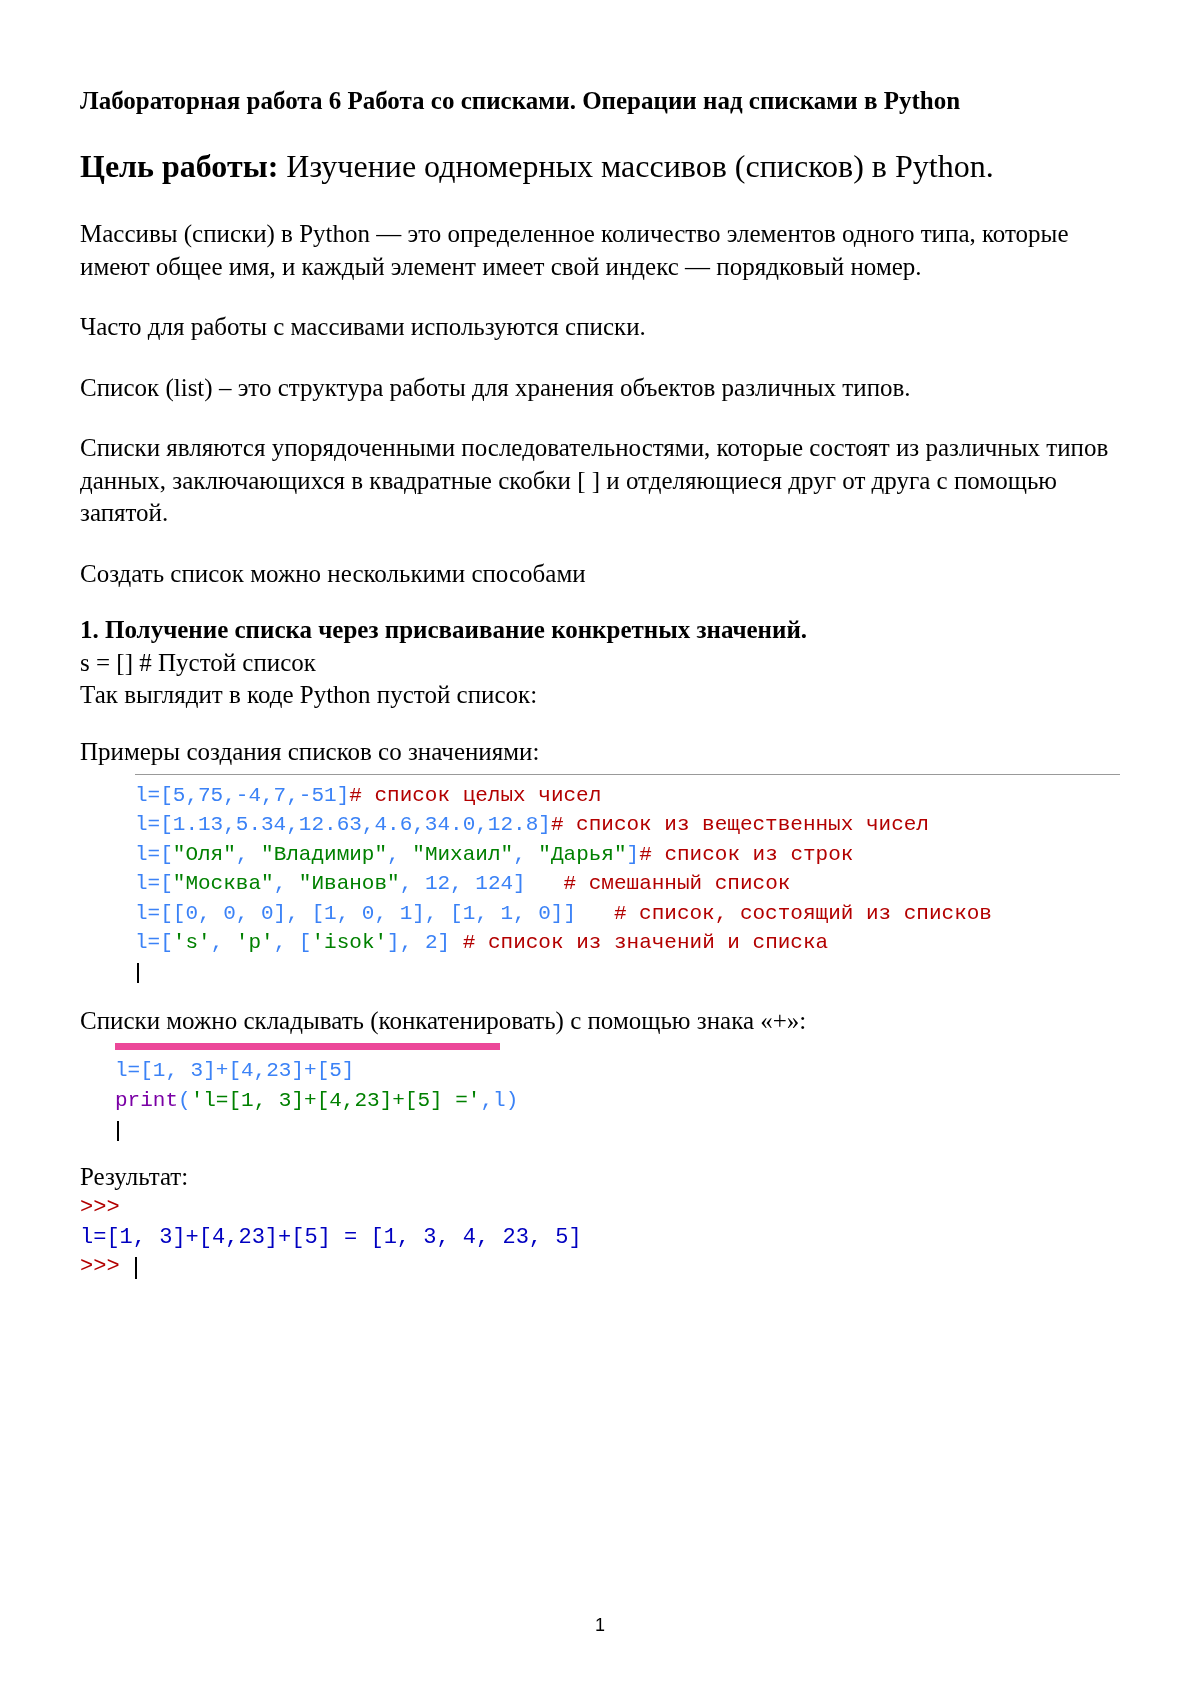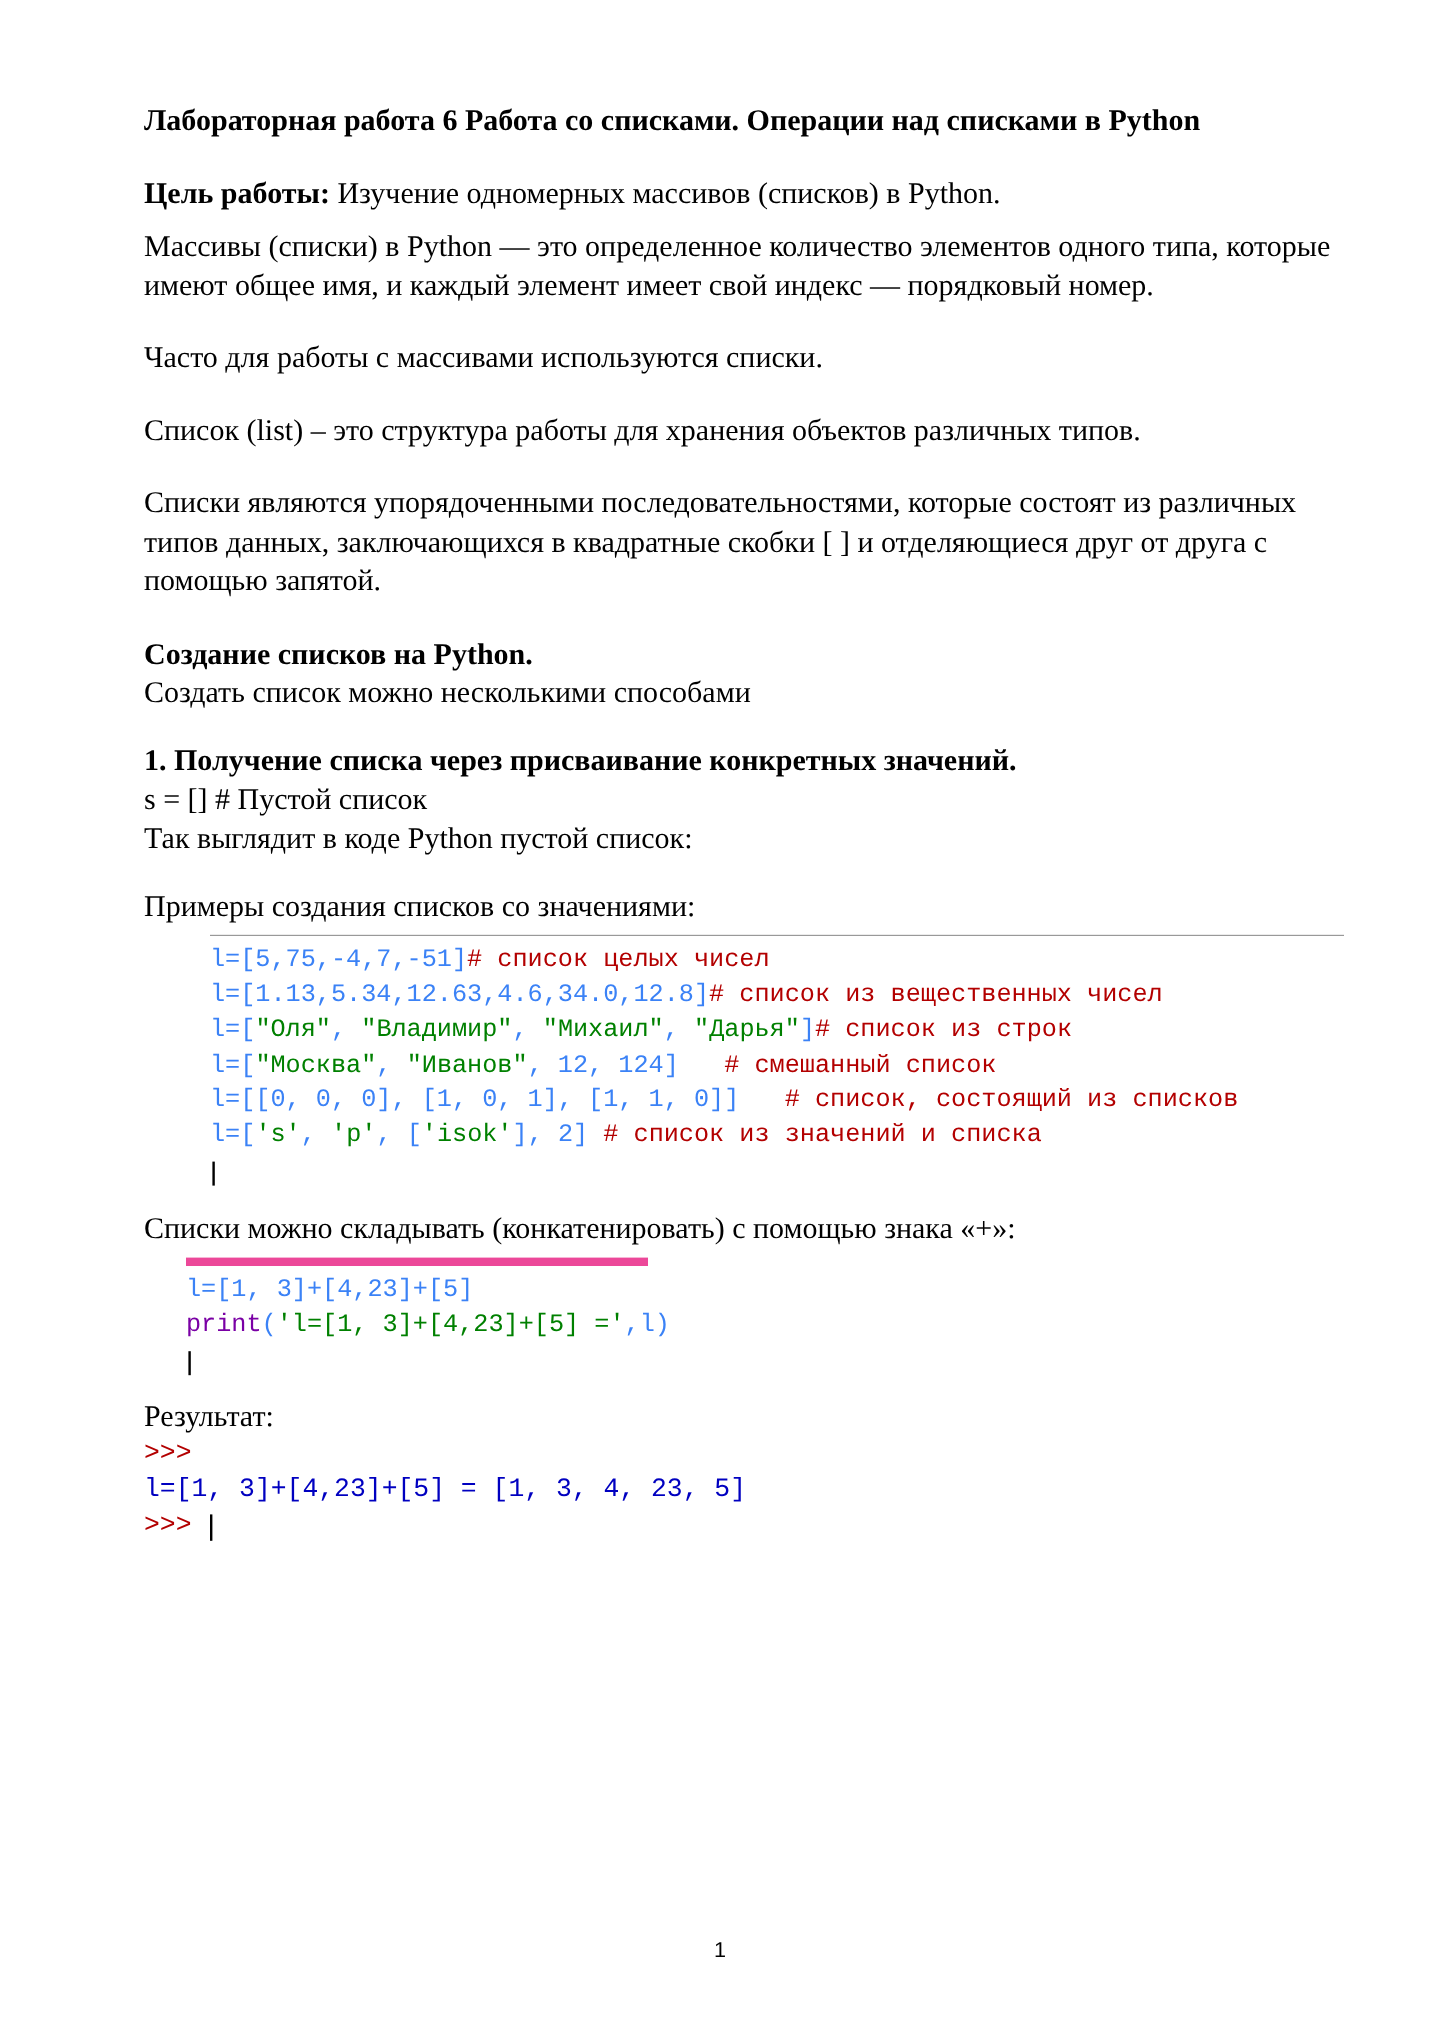--- a/index.html
+++ b/index.html
@@ -5,31 +5,31 @@
   * { margin: 0; padding: 0; box-sizing: border-box; }
   body {
     width: 1200px;
     height: 1696px;
     background: #ffffff;
     font-family: "Times New Roman", Times, serif;
     color: #000000;
     position: relative;
   }
   .page {
-    padding: 85px 80px 0 120px;
+    padding: 85px 80px 0 80px;
   }
   .title {
     font-size: 25px;
     font-weight: bold;
     margin-bottom: 28px;
     line-height: 1.3;
   }
   .goal {
-    font-size: 25px;
-    margin-bottom: 12px;
+    font-size: 32px;
+    margin-bottom: 31px;
     line-height: 1.3;
   }
   .goal .label { font-weight: bold; }
   .para {
     font-size: 25px;
     line-height: 1.3;
     margin-bottom: 28px;
   }
   .heading {
     font-size: 25px;
@@ -106,21 +106,20 @@
   <div class="goal">
     <span class="label">Цель работы:</span><span> Изучение одномерных массивов (списков) в Python.</span>
   </div>
 
   <div class="para">Массивы (списки) в Python — это определенное количество элементов одного типа, которые имеют общее имя, и каждый элемент имеет свой индекс — порядковый номер.</div>
   <div class="para">Часто для работы с массивами используются списки.</div>
   <div class="para">Список (list) – это структура работы для хранения объектов различных типов.</div>
   <div class="para">Списки являются упорядоченными последовательностями, которые состоят из различных типов данных, заключающихся в квадратные скобки [ ] и отделяющиеся друг от друга с помощью запятой.</div>
 
   <div class="group-tight spacer-para">
-    <div class="heading">Создание списков на Python.</div>
     <div class="line">Создать список можно несколькими способами</div>
   </div>
 
   <div class="group-tight spacer-para">
     <div class="subheading" style="margin-top:0;">1. Получение списка через присваивание конкретных значений.</div>
     <div class="line">s = []  # Пустой список</div>
     <div class="line">Так выглядит в коде Python пустой список:</div>
   </div>
 
   <div class="para" style="margin-bottom:6px;">Примеры создания списков со значениями:</div>

